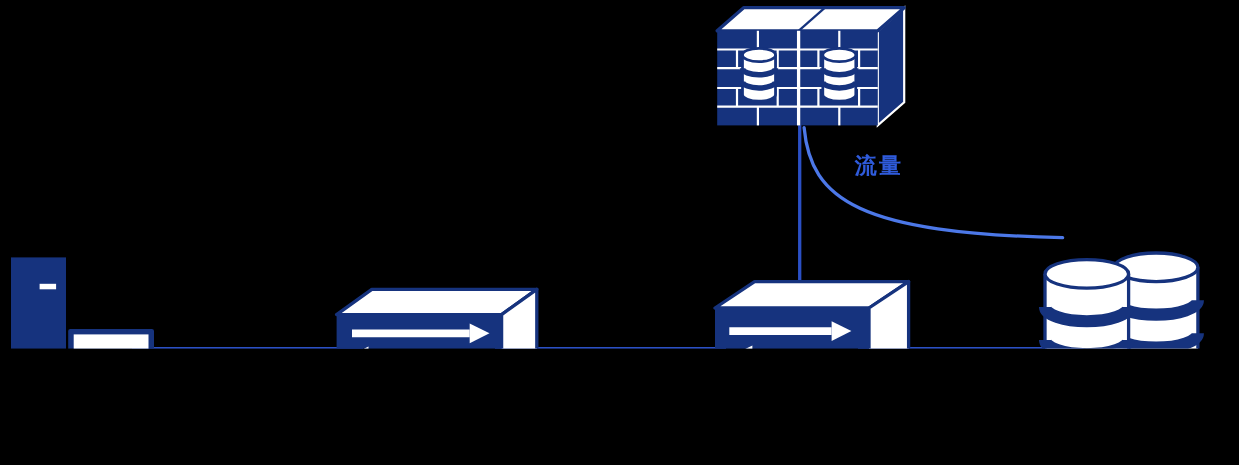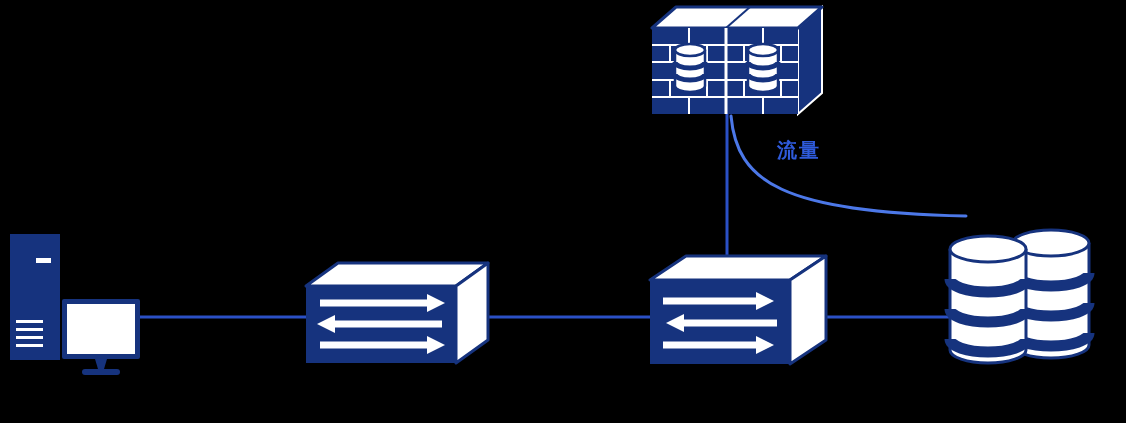--- a/index.html
+++ b/index.html
@@ -1,16 +1,16 @@
 <!DOCTYPE html>
 <html style="--background: #000000; --shape: #16337E; --line: #2B50C5; --accent: #4C78E8; --label: #2F5BDC; --white: #FFFFFF;"><head>
 <meta charset="utf-8">
 <style>
   html,body{margin:0;padding:0;background:var(--background,#000);}
-  .canvas{position:relative;width:1126px;height:423px;background:var(--background,#000);overflow:hidden;}
+  .canvas{position:relative;width:1126px;height:317px;background:var(--background,#000);overflow:hidden;}
   svg{display:block;}
   .fill-shape{fill:var(--shape,#16337E);}
   .fill-white{fill:var(--white,#FFFFFF);}
   .stroke-shape{stroke:var(--shape,#16337E);}
   .stroke-white{stroke:var(--white,#FFFFFF);}
   .face-top{fill:var(--white,#FFFFFF);stroke:var(--shape,#16337E);stroke-width:3;stroke-linejoin:round;}
   .face-side{fill:var(--white,#FFFFFF);stroke:var(--shape,#16337E);stroke-width:3;stroke-linejoin:round;}
   .link{stroke:var(--line,#2B50C5);stroke-width:3;fill:none;}
   .curve{stroke:var(--accent,#4C78E8);stroke-width:3;fill:none;stroke-linecap:round;}
   .arrow-line{stroke:var(--white,#FFFFFF);stroke-width:7;}

